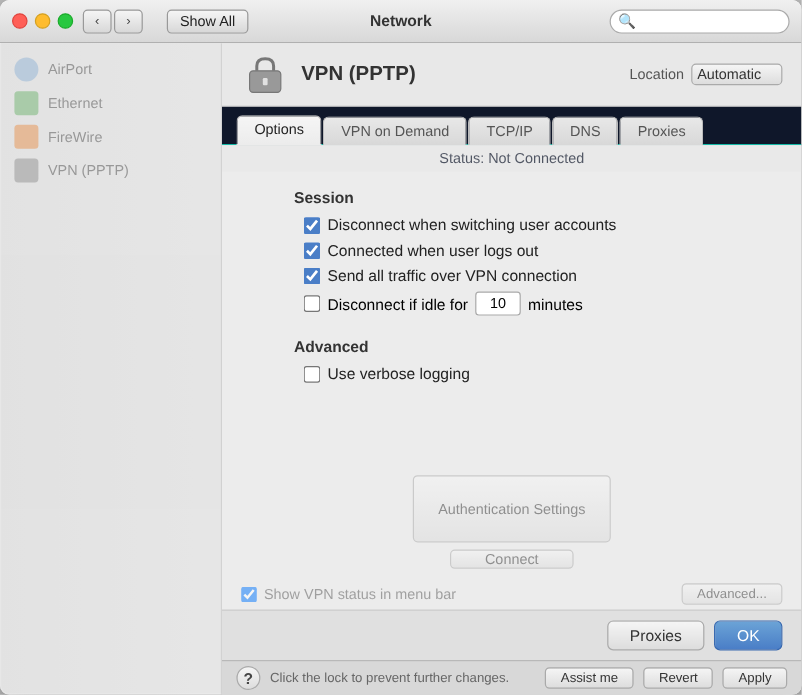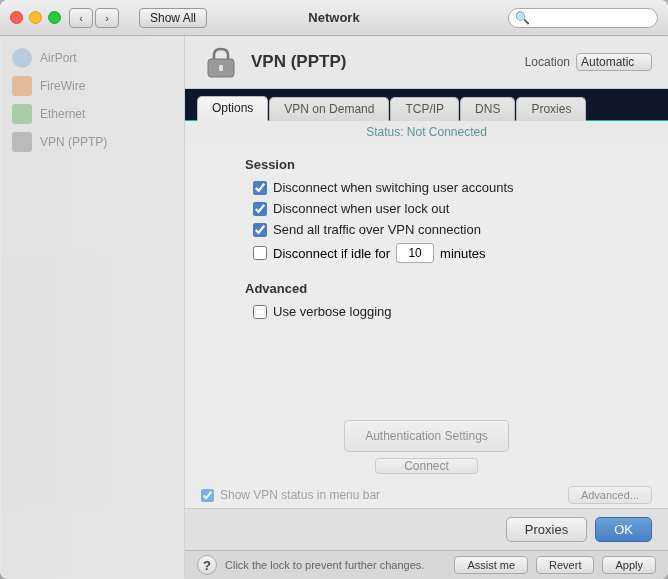--- a/index.html
+++ b/index.html
@@ -332,21 +332,21 @@
       background: #ececec;
       display: flex;
       flex-direction: column;
     }
     .status-strip {
       display: flex;
       align-items: center;
       justify-content: center;
       padding: 4px;
       font-size: 12px;
-      color: #0f766e;
+      color: #0f172a;
       opacity: 0.7;
       background: #e8e8e8;
     }
     .main-options {
       flex: 1;
       padding: 14px 16px 14px 60px;
     }
   </style>
 </head>
 <body>
@@ -372,26 +372,26 @@
   </div>
 
   <div style="flex:1; display:flex; flex-direction:row; overflow:hidden;">
 
     <div class="sidebar">
       <div class="sidebar-item">
         <div class="sidebar-item-icon" style="background:#88aacc; border-radius:50%;"></div>
         <span class="sidebar-item-label">AirPort</span>
       </div>
       <div class="sidebar-item">
+        <div class="sidebar-item-icon" style="background:#66aa66;"></div>
+        <span class="sidebar-item-label">Ethernet</span>
+      </div>
+      <div class="sidebar-item">
         <div class="sidebar-item-icon" style="background:#dd8844;"></div>
         <span class="sidebar-item-label">FireWire</span>
-      </div>
-      <div class="sidebar-item">
-        <div class="sidebar-item-icon" style="background:#66aa66;"></div>
-        <span class="sidebar-item-label">Ethernet</span>
       </div>
       <div class="sidebar-item">
         <div class="sidebar-item-icon" style="background:#888;"></div>
         <span class="sidebar-item-label">VPN (PPTP)</span>
       </div>
     </div>
 
     <div class="full-panel">
 
       <div class="vpn-header">
@@ -432,21 +432,21 @@
           <div class="checkbox-row">
             <label>
               <input type="checkbox" class="checkbox-input" checked="" style="">
               <span>Disconnect when switching user accounts</span>
             </label>
           </div>
 
           <div class="checkbox-row">
             <label>
               <input type="checkbox" class="checkbox-input" checked="" style="">
-              <span>Disconnect when user lock out</span>
+              <span>Connected when user logs out</span>
             </label>
           </div>
 
           <div class="checkbox-row">
             <label>
               <input type="checkbox" class="checkbox-input" checked="" style="">
               <span>Send all traffic over VPN connection</span>
             </label>
           </div>
 
@@ -463,21 +463,21 @@
 
           <div class="checkbox-row">
             <label>
               <input type="checkbox" class="checkbox-input" style="">
               <span>Use verbose logging</span>
             </label>
           </div>
         </div>
 
         <div style="padding: 0 16px 8px 16px; opacity: 0.5; display:flex; flex-direction:column; align-items:center; gap:6px;">
-          <button class="bottom-bar-btn" style="padding: 8px 20px; font-size:12px;">Authentication Settings</button>
+          <button class="bottom-bar-btn" style="padding: 20px 20px; font-size:12px;">Authentication Settings</button>
           <button class="bottom-bar-btn" style="padding: 0 28px; font-size:12px;">Connect</button>
         </div>
 
         <div style="padding: 4px 16px; opacity: 0.5; display:flex; align-items:center; justify-content:space-between;">
           <label style="font-size:12px; color:#555; display:flex; align-items:center; gap:6px;">
             <input type="checkbox" checked="" style="">
             <span>Show VPN status in menu bar</span>
           </label>
           <button class="bottom-bar-btn">Advanced...</button>
         </div>

